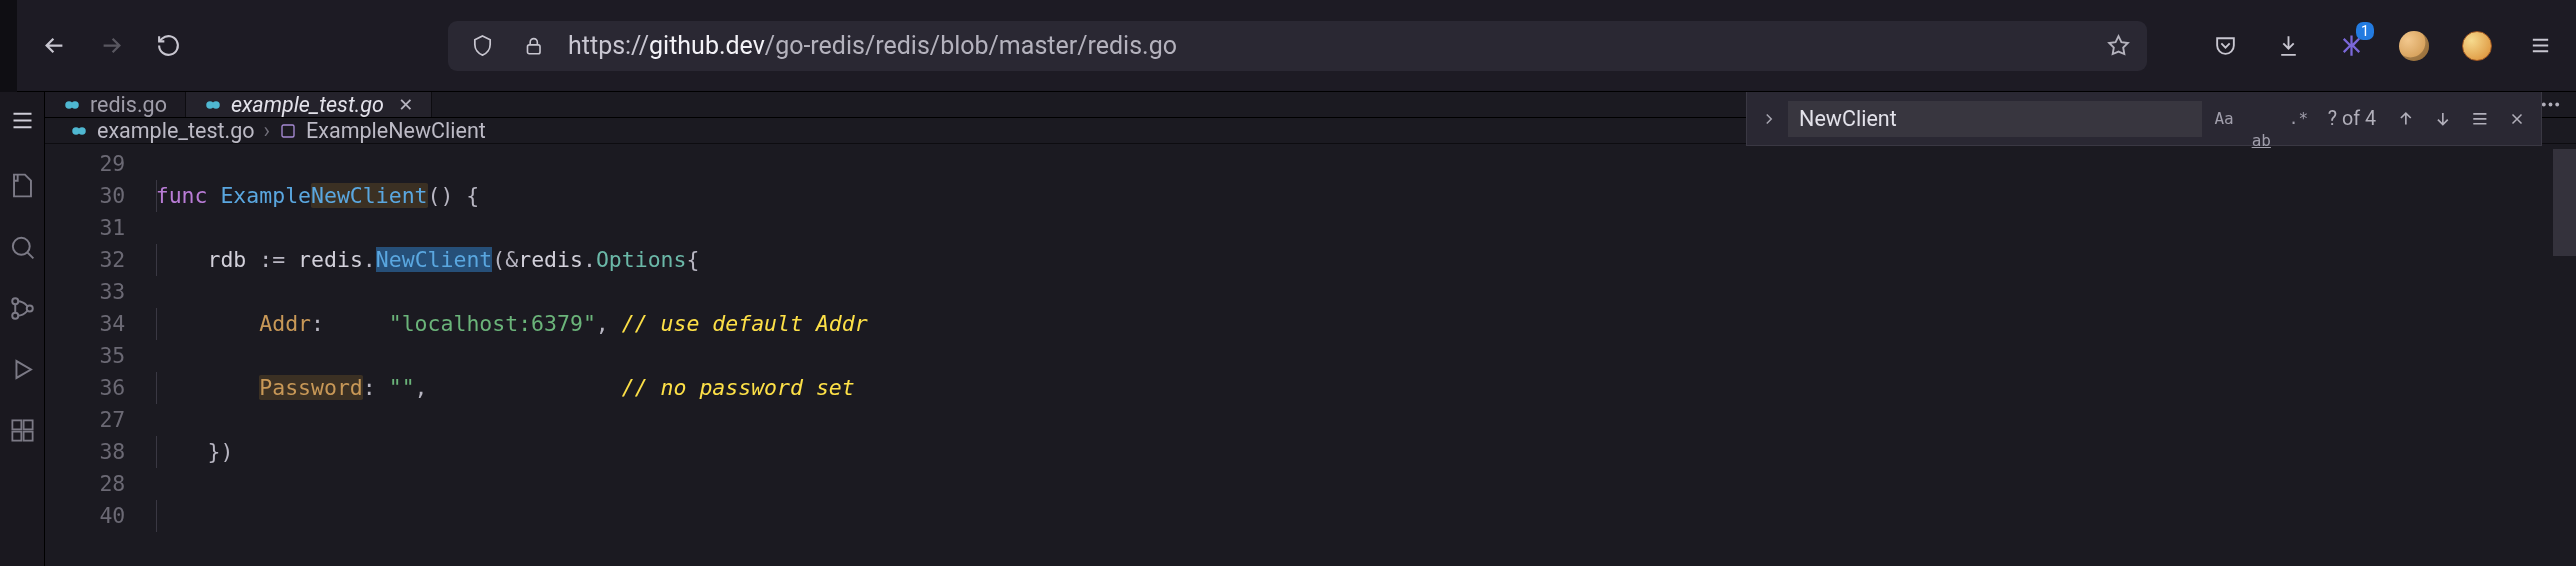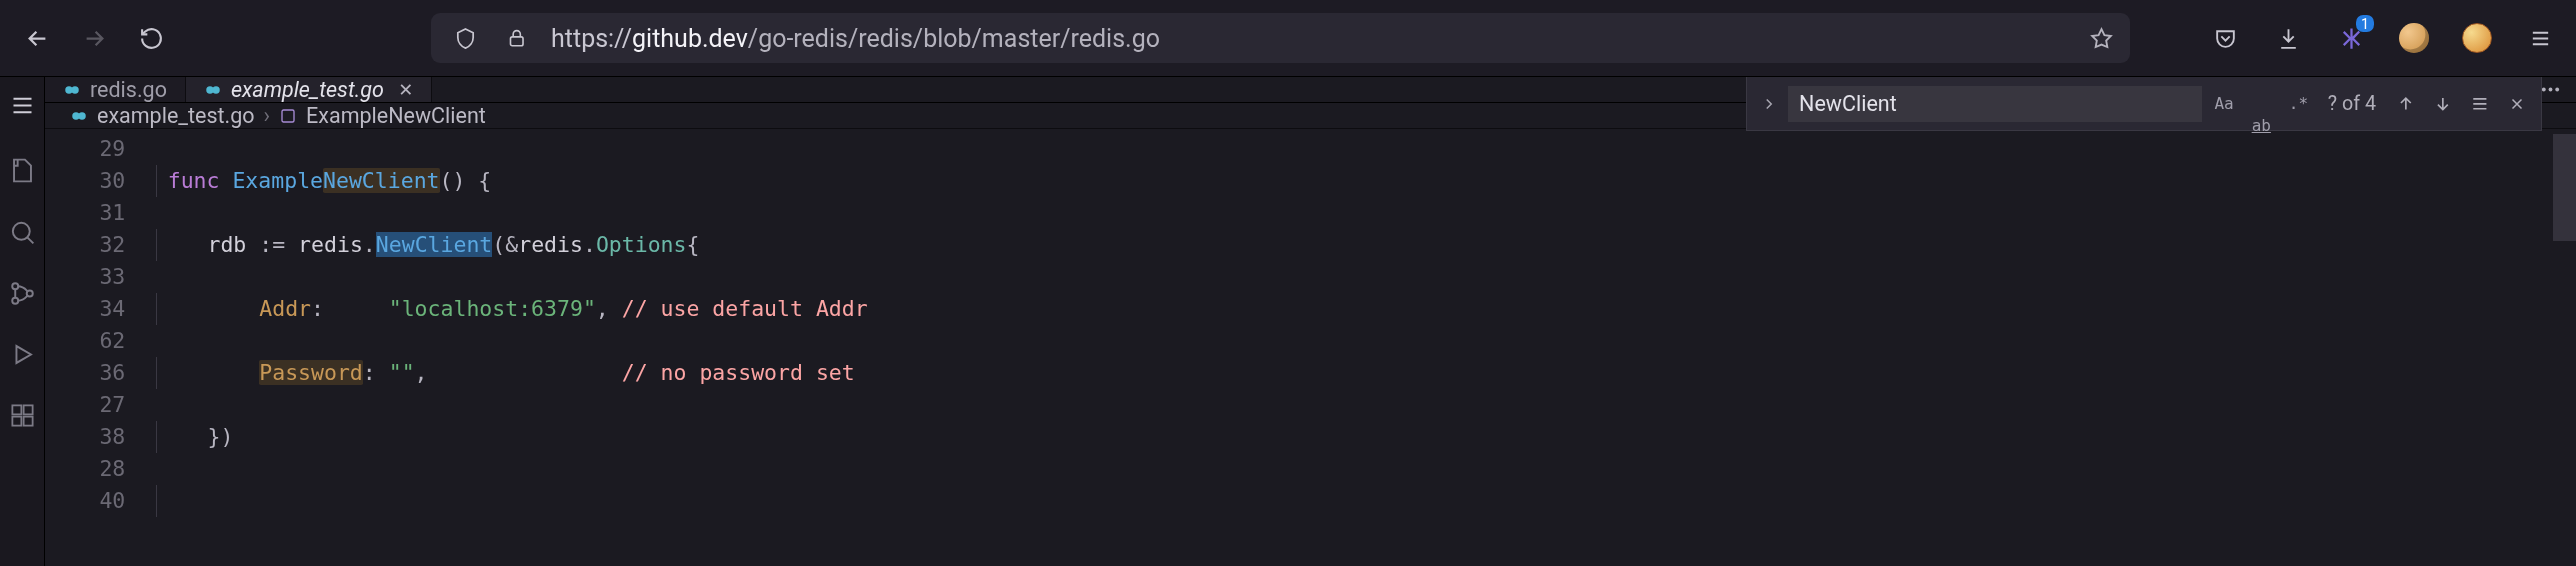--- a/index.html
+++ b/index.html
@@ -1,18 +1,18 @@
 <!DOCTYPE html>
 <html style="font-size:14.3px"><head>
 <meta charset="utf-8">
 <style>
   * { box-sizing: border-box; margin: 0; padding: 0; }
   html, body { width: 2576px; height: 566px; background:#0f0e13; font-family: -apple-system, BlinkMacSystemFont, "Segoe UI", Roboto, sans-serif; color:#ccc; overflow:hidden; }
   
-  .browser-bar { height:77px; display:flex; align-items:center; padding:0 18px; gap:18px; background:#1d1b24; border-bottom:0.9px solid #000; }
+  .browser-bar { height:92px; display:flex; align-items:center; padding:0 18px; gap:18px; background:#1d1b24; border-bottom:0.9px solid #000;margin-left:17px; }
   .nav-btn { width:39px; height:39px; display:flex; align-items:center; justify-content:center; color:#c8c6d0; border-radius:5.4px; }
   .nav-btn.disabled { opacity:.35; }
   .url-bar { flex:0 0 auto; width:1699px; margin-left:242px; height:50px; background:#2a2833; border-radius:9px; display:flex; align-items:center; padding:0 16px; gap:16px; font-size:25px; color:#c9c7d2; }
   .url-bar .url-host { color:#f3f2f7; }
   .url-bar .url-path { color:#b4b2bd; }
   .url-spacer { flex:1; }
   .url-star { color:#b4b2bd; }
   .right-icons { margin-left:auto; display:flex; gap:27px; align-items:center; }
   .ext-icon { width:36px; height:36px; display:flex; align-items:center; justify-content:center; color:#c8c6d0; position:relative; }
   .ext-icon .badge { position:absolute; top:-5.4px; right:-5.4px; background:#237be0; color:#fff; font-size:14.3px; border-radius:7.2px; padding:0.9px 5.4px; }
@@ -37,28 +37,28 @@
   .breadcrumbs .sep { color:#6f6d78; }
   .bc-icon { width:18px; height:18px; }
   
   .editor-body { flex:1; display:flex; position:relative; font-family: "SF Mono", Menlo, Consolas, monospace; font-size:21.5px; line-height:32px; }
   .gutter { width:100px; text-align:right; padding:3.6px 19.7px 0 0; color:#6b6974; user-select:none; background:#1b1a21; }
   .gutter div { height:32px; }
   .code { flex:1; padding:3.6px 0 0 10.7px; white-space:pre; color:#d2d0da; position:relative; }
   .code-line { height:32px; position:relative; }
   .indent-guide { position:absolute; left:0; top:0; bottom:0; width:1.8px; background:#3a3843; }
   
-  .kw { color:#b97cd6;padding-left:12px; }
+  .kw { color:#b97cd6; }
   .fn { color:#5aa7e0; }
   .type { color:#6bb8a8; }
   .prop { color:#c89857; }
   .str { color:#6bb47a; }
   .num { color:#9fca68; }
   .op { color:#b8b6c2; }
-  .cm { color:#fca5a5; }
+  .cm { color:#fde047; font-style:italic; }
   .hl { background:#3b3023; border-radius:1.8px; }
   .hl-sel { background:#264f78; }
   
   .find { position:absolute; right:34px; top:0px; width:796px; height:54px; background:#2a2833; border:0.9px solid #3a3843; display:flex; align-items:center; padding:0 9px; gap:7.2px; z-index:10; border-top:none; }
   .find .chev { color:#a8a6b1; padding:0 3.6px; }
   .find-input { flex:1; height:36px; background:#38363f; border:none; outline:none; color:#e3e2ea; font-size:21.5px; padding:0 10.7px; font-family:inherit; }
   .find-opt { width:30px; height:30px; display:flex; align-items:center; justify-content:center; color:#a09eab; font-size:16px; font-family: "SF Mono", Menlo, monospace; border-radius:3.6px; }
   .find-opt.under { text-decoration:underline;margin-top:44px; }
   .find-count { color:#b1afba; font-size:19.7px; margin:0 7.2px; white-space:nowrap; }
   .find-nav { width:30px; height:30px; display:flex; align-items:center; justify-content:center; color:#b1afba; }
@@ -266,21 +266,21 @@
     </div>
 
     <div class="editor-body">
       <div class="gutter">
         <div>29</div>
           <div>30</div>
           <div>31</div>
         <div>32</div>
           <div>33</div>
           <div>34</div>
-        <div>62</div>
+        <div>35</div>
           <div>36</div>
           <div>27</div>
         <div>38</div>
           <div>28</div>
           <div>40</div>
       </div>
       <div class="code">
 <div class="code-line"><span class="indent-guide"></span><span class="kw">func</span> <span class="fn"><span>Example</span><span class="hl">NewClient</span></span><span class="op">() {</span></div>
 <div class="code-line"><span class="indent-guide"></span>    <span>rdb</span> <span class="op">:=</span> <span>redis</span><span class="op">.</span><span class="fn hl-sel">NewClient</span><span class="op">(&amp;</span><span>redis</span><span class="op">.</span><span class="type">Options</span><span class="op">{</span></div>
 <div class="code-line"><span class="indent-guide"></span>        <span class="prop">Addr</span><span class="op">:</span>     <span class="str">"localhost:6379"</span><span class="op">,</span> <span class="cm">// use default Addr</span></div>

